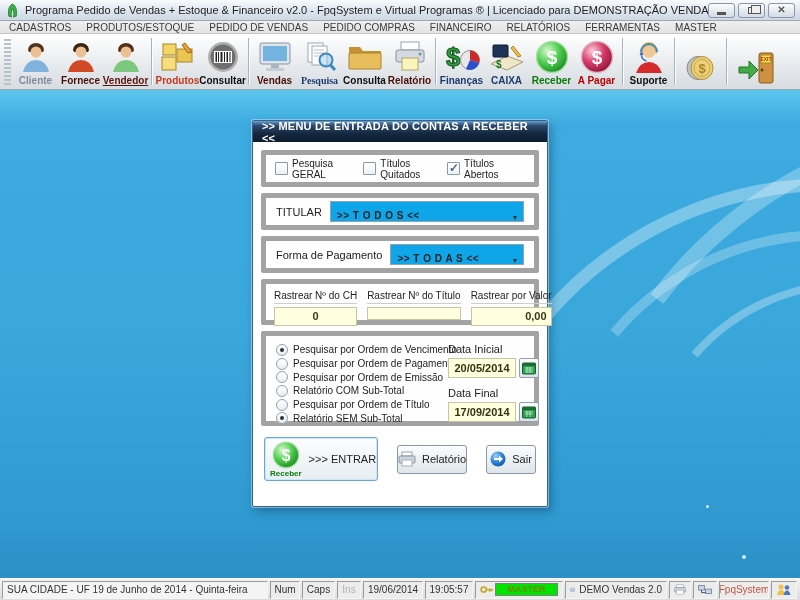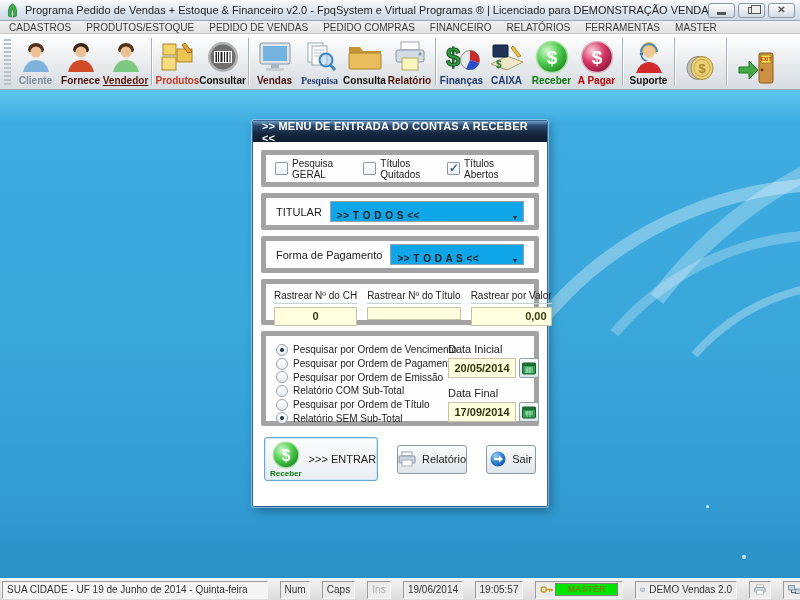--- a/index.html
+++ b/index.html
@@ -95,21 +95,21 @@
             display:flex; align-items:center; gap:7px; padding:2px 5px; font-family:inherit; cursor:default; }
   .entrar-iconwrap { display:flex; flex-direction:column; align-items:center; line-height:1; }
   .entrar-icon-label { font-size:8px; font-weight:bold; color:#0a7a0a; margin-top:1px; }
   .entrar-text { font-size:11px; color:#222; white-space:nowrap; }
   .stdbtn { height:29px; width:78px; margin-left:19px; border:1px solid #8898a8; border-radius:3px;
             background:linear-gradient(#fbfcfc,#dfe5ea); display:flex; align-items:center; justify-content:center;
             gap:6px; font-size:11px; color:#222; font-family:inherit; cursor:default; }
 
   
   .statusbar { height:22px; background:linear-gradient(#f3f3f3,#dbdbdb); border-top:1px solid #ffffff;
-               display:flex; align-items:center; gap:12px; padding:8px 2px; font-size:10px; color:#333; }
+               display:flex; align-items:center; gap:2px; padding:8px 2px; font-size:10px; color:#333; }
   .sb-panel { height:18px; border:1px solid; border-color:#9b9b9b #f5f5f5 #f5f5f5 #9b9b9b; background:#ececec;
               display:flex; align-items:center; padding:0 4px; white-space:nowrap; overflow:hidden; flex-shrink:0; }
   .sb-location { width:266px; background:#f4f4f4; }
   .sb-num { width:30px; justify-content:center; }
   .sb-caps { width:33px; justify-content:center; }
   .sb-ins { width:24px; justify-content:center; color:#b2b2b2; }
   .sb-date { width:60px; justify-content:center; }
   .sb-time { width:48px; justify-content:center; }
   .sb-master { width:88px; gap:2px; }
   .master-bar { flex:1; height:13px; background:#00e400; border:1px solid #7f7f7f; font-size:9px; font-weight:bold;

